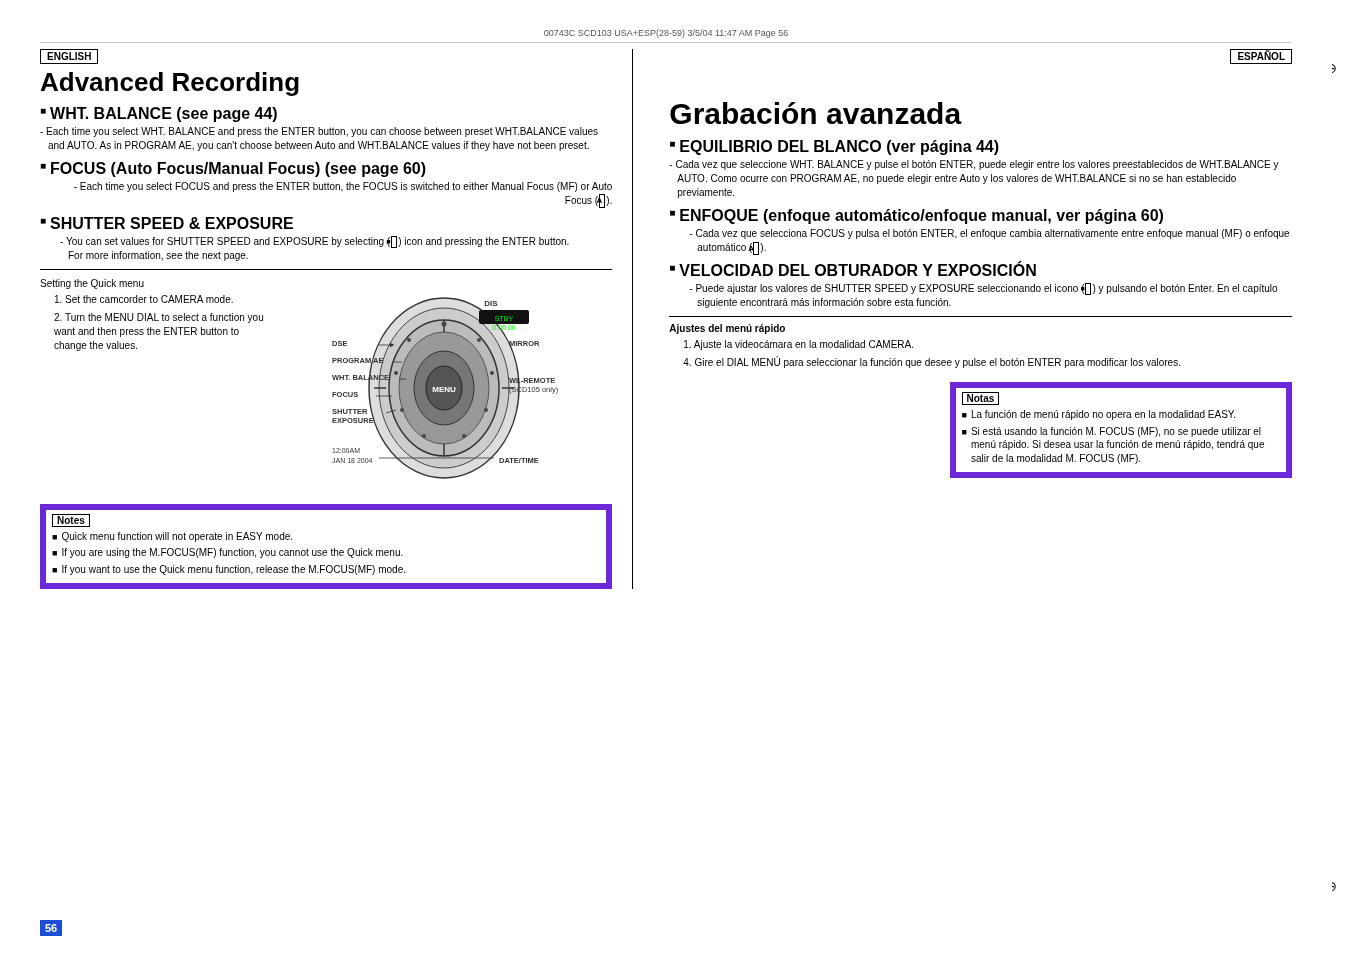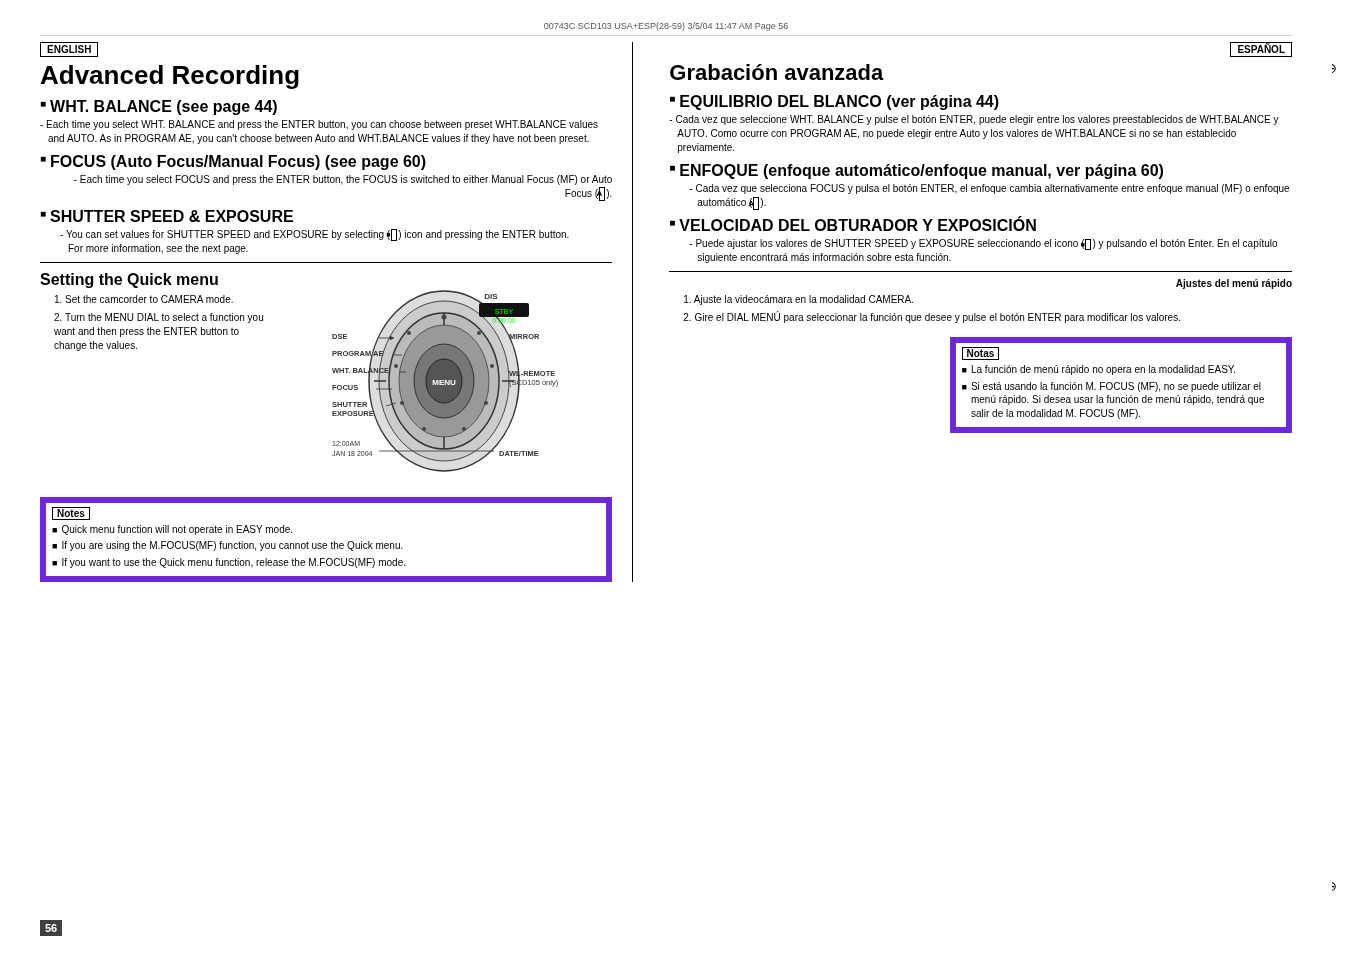--- a/index.html
+++ b/index.html
@@ -10,21 +10,21 @@
       font-family: Arial, Helvetica, sans-serif;
       font-size: 11px;
       color: #000;
       overflow: hidden;
     }
     .page {
       width: 1332px;
       height: 954px;
       background: #fff;
       position: relative;
-      padding: 21px 40px;
+      padding: 28px 40px;
     }
 
     
     .file-info {
       font-size: 9px;
       color: #555;
       text-align: center;
       margin-bottom: 6px;
       border-bottom: 1px solid #ccc;
       padding-bottom: 4px;
@@ -57,24 +57,25 @@
     }
 
     
     .main-title-en {
       font-size: 26px;
       font-weight: bold;
       margin-bottom: 8px;
       line-height: 1.1;
     }
     .main-title-es {
-      font-size: 22px;
+      font-size: 30px;
       font-weight: bold;
       margin-bottom: 8px;
       line-height: 1.1;
+      margin-top: 29px;
     }
 
     
     .section-heading {
       font-size: 16px;
       font-weight: bold;
       margin-top: 7px;
       margin-bottom: 2px;
       display: flex;
       align-items: flex-start;
@@ -101,21 +102,21 @@
       padding-left: 8px;
     }
     .body-text-dash::before {
       content: "- ";
     }
 
     
     .sub-heading {
       font-size: 10px;
       font-weight: bold;
-      text-align: right;
+      text-align: left;
       margin-top: 4px;
       margin-bottom: 4px;
     }
 
     
     .numbered-item {
       font-size: 10px;
       line-height: 1.4;
       margin-left: 14px;
       margin-bottom: 4px;
@@ -171,21 +172,21 @@
       margin: 0 auto;
     }
 
     
     .page-number {
       position: absolute;
       bottom: 18px;
       left: 40px;
       font-size: 11px;
       font-weight: bold;
-      background: #404040;
+      background: #1d4ed8;
       color: #fff;
       padding: 2px 5px;
     }
 
     
     .reg-mark {
       position: absolute;
       font-size: 14px;
       color: #000;
     }
@@ -248,21 +249,21 @@
         <div class="body-text" style="margin-left:20px;text-indent:-8px;padding-left:8px;">
           - You can set values for SHUTTER SPEED and EXPOSURE by selecting (<span class="inline-icon" style="font-size:7px;">■</span>) icon and pressing the ENTER button.<br>For more information, see the next page.
         </div>
       </div>
 
       <hr class="divider-line">
 
       
       <div class="diagram-section">
         <div class="diagram-left">
-          <div style="font-size:16px;font-weight:bold;margin-bottom:4px;">Setting the Quick menu</div>
+          <div style="font-size:10px;font-weight:normal;margin-bottom:4px;">Setting the Quick menu</div>
           <div class="numbered-item">1.  Set the camcorder to CAMERA mode.</div>
           <div class="numbered-item">2.  Turn the MENU DIAL to select a function you want and then press the ENTER button to change the values.</div>
         </div>
         <div class="diagram-right">
 
           <div class="camera-container">
             <svg width="240" height="220" viewBox="0 0 240 220">
 
               <ellipse cx="120" cy="110" rx="75" ry="90" fill="#ddd" stroke="#333" stroke-width="1.5"></ellipse>
               <ellipse cx="120" cy="110" rx="65" ry="80" fill="#ccc" stroke="#444" stroke-width="1"></ellipse>
@@ -360,21 +361,21 @@
         <div class="body-text" style="margin-left:20px;text-indent:-8px;padding-left:8px;">
           - Puede ajustar los valores de SHUTTER SPEED y EXPOSURE seleccionando el icono (<span class="inline-icon" style="font-size:7px;">■</span>) y pulsando el botón Enter. En el capítulo siguiente encontrará más información sobre esta función.
         </div>
       </div>
 
       <hr class="divider-line">
 
       <div>
         <div class="sub-heading">Ajustes del menú rápido</div>
         <div class="numbered-item">1.  Ajuste la videocámara en la modalidad CAMERA.</div>
-        <div class="numbered-item">2.  Gire el DIAL MENÚ para seleccionar la función que desee y pulse el botón ENTER para modificar los valores.</div>
+        <div class="numbered-item">4.  Gire el DIAL MENÚ para seleccionar la función que desee y pulse el botón ENTER para modificar los valores.</div>
       </div>
 
       <div class="notes-box" style="margin-top:8px;float:right;width:55%;">
         <div class="notes-label">Notas</div>
         <div class="note-item">La función de menú rápido no opera en la modalidad EASY.</div>
         <div class="note-item">Si está usando la función M. FOCUS (MF), no se puede utilizar el menú rápido. Si desea usar la función de menú rápido, tendrá que salir de la modalidad M. FOCUS (MF).</div>
       </div>
     </div>
   </div>
 

